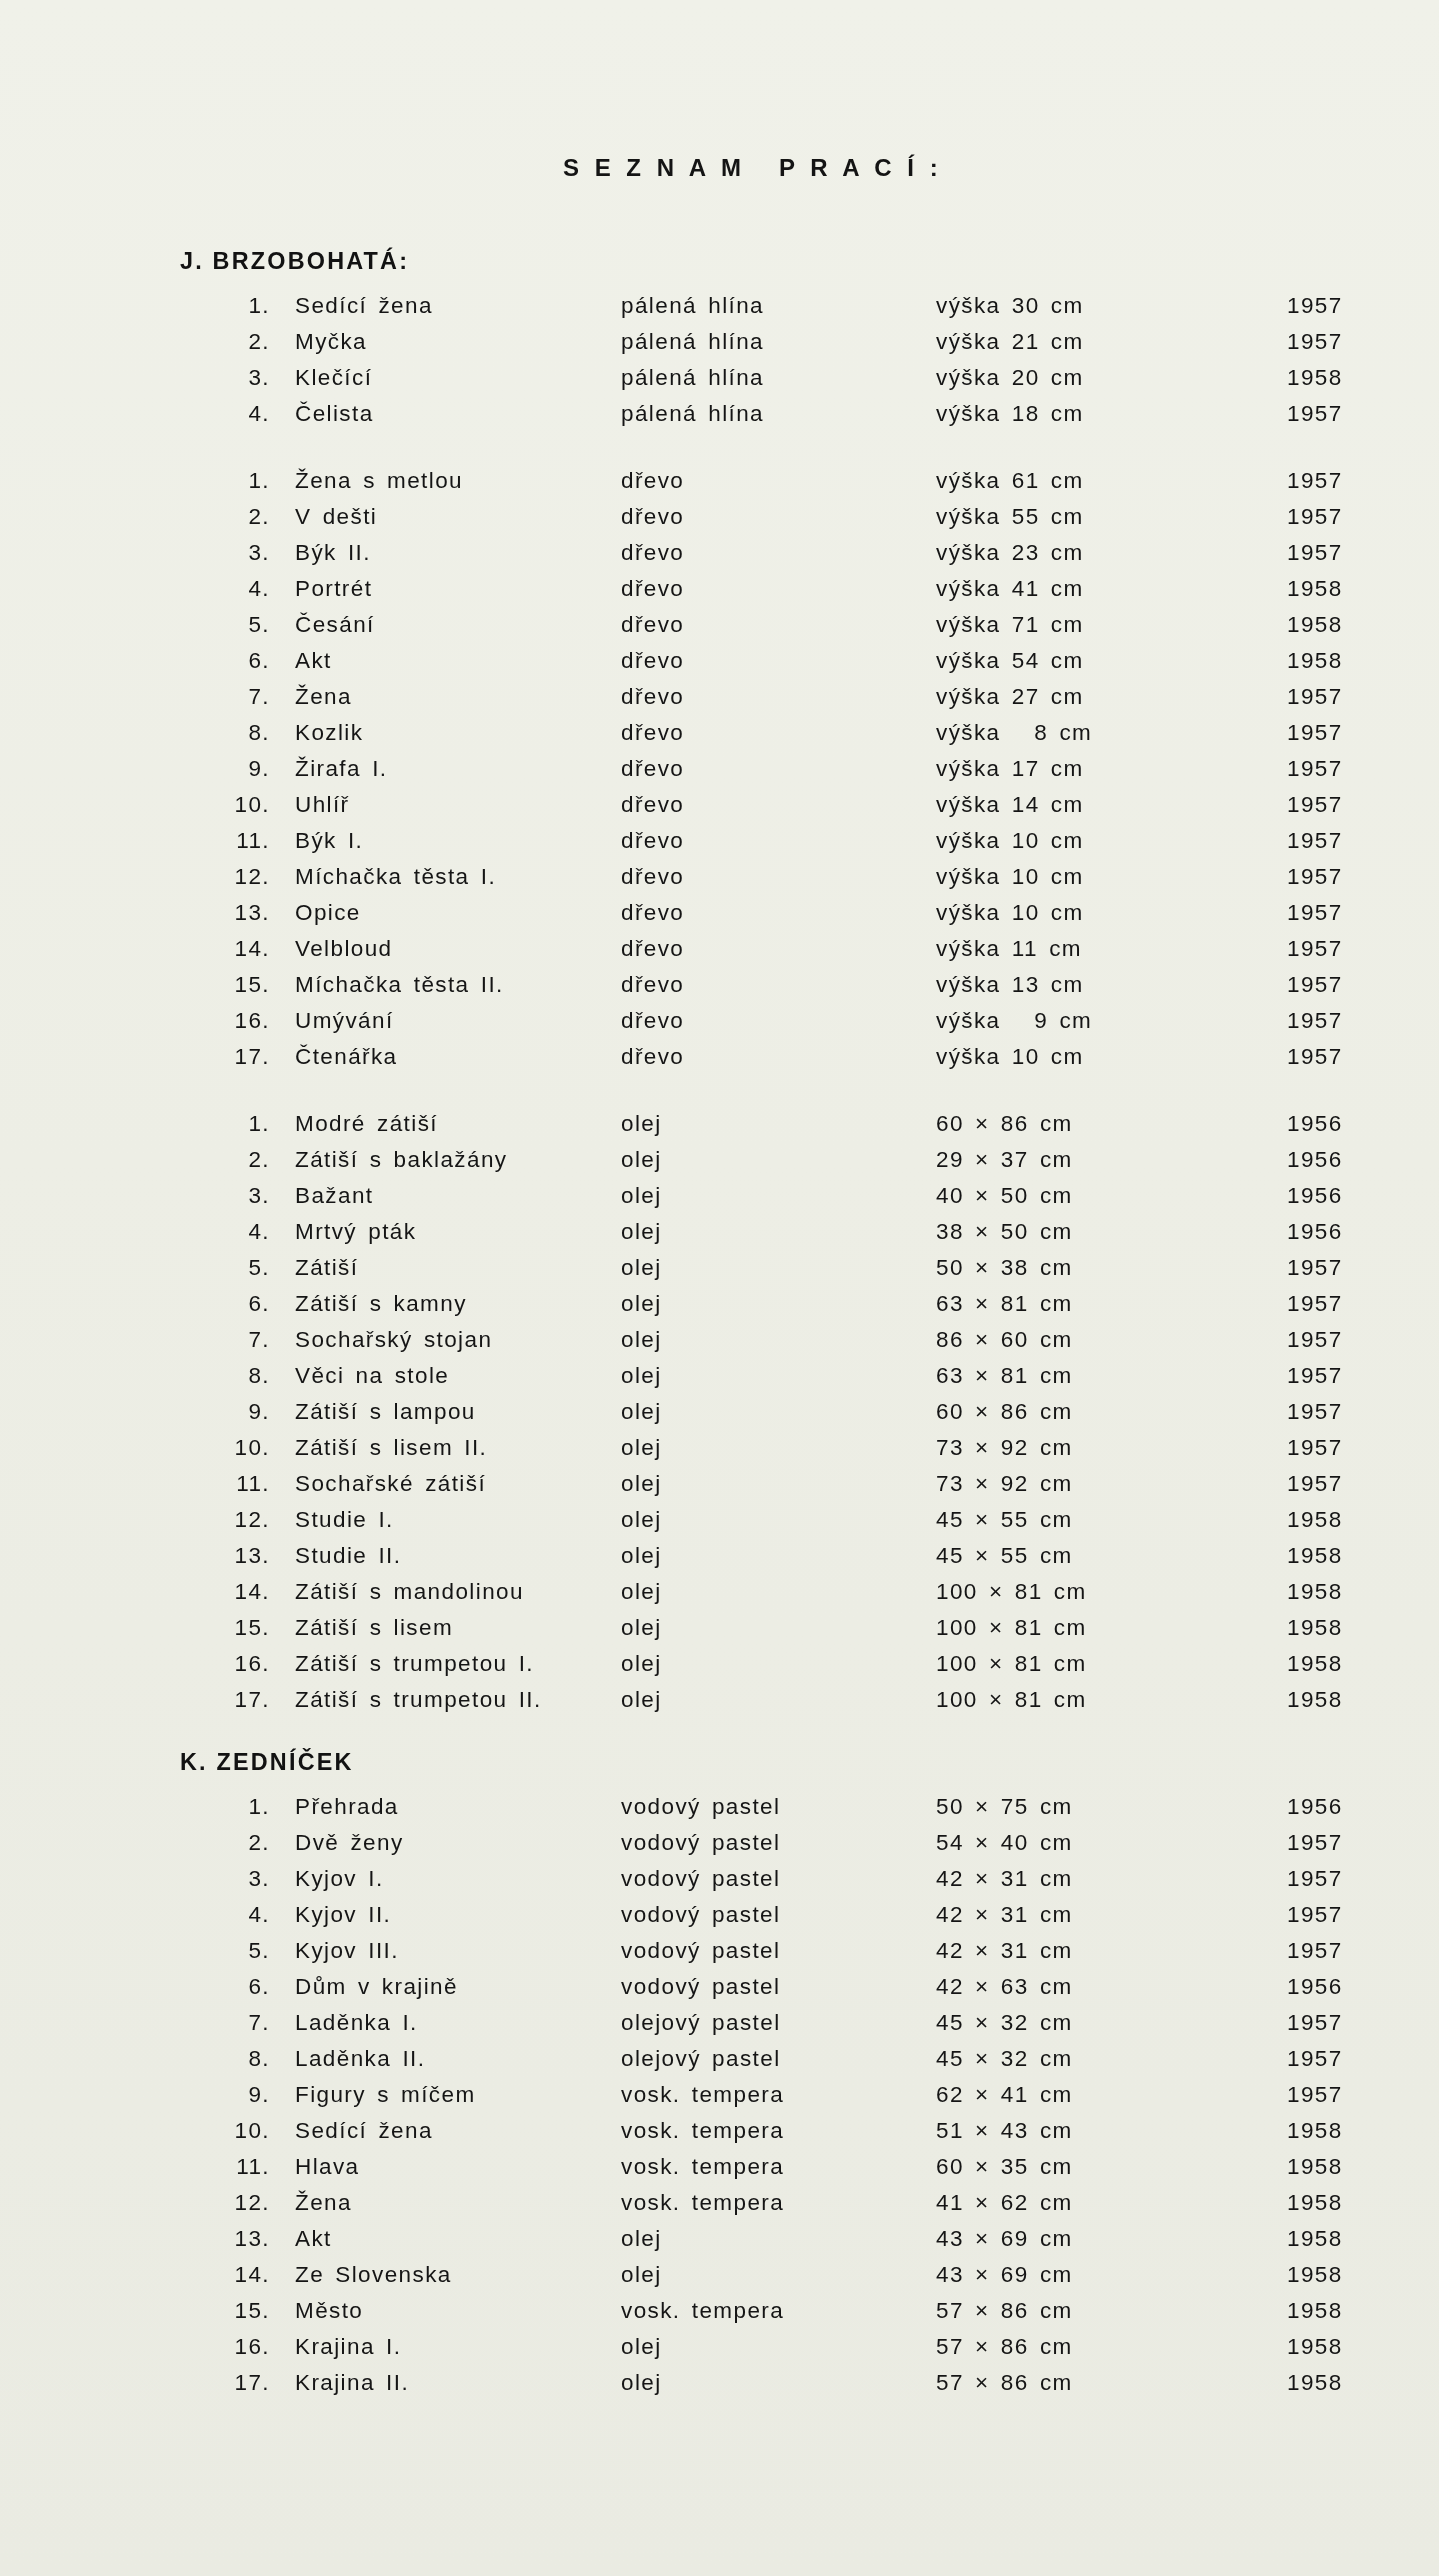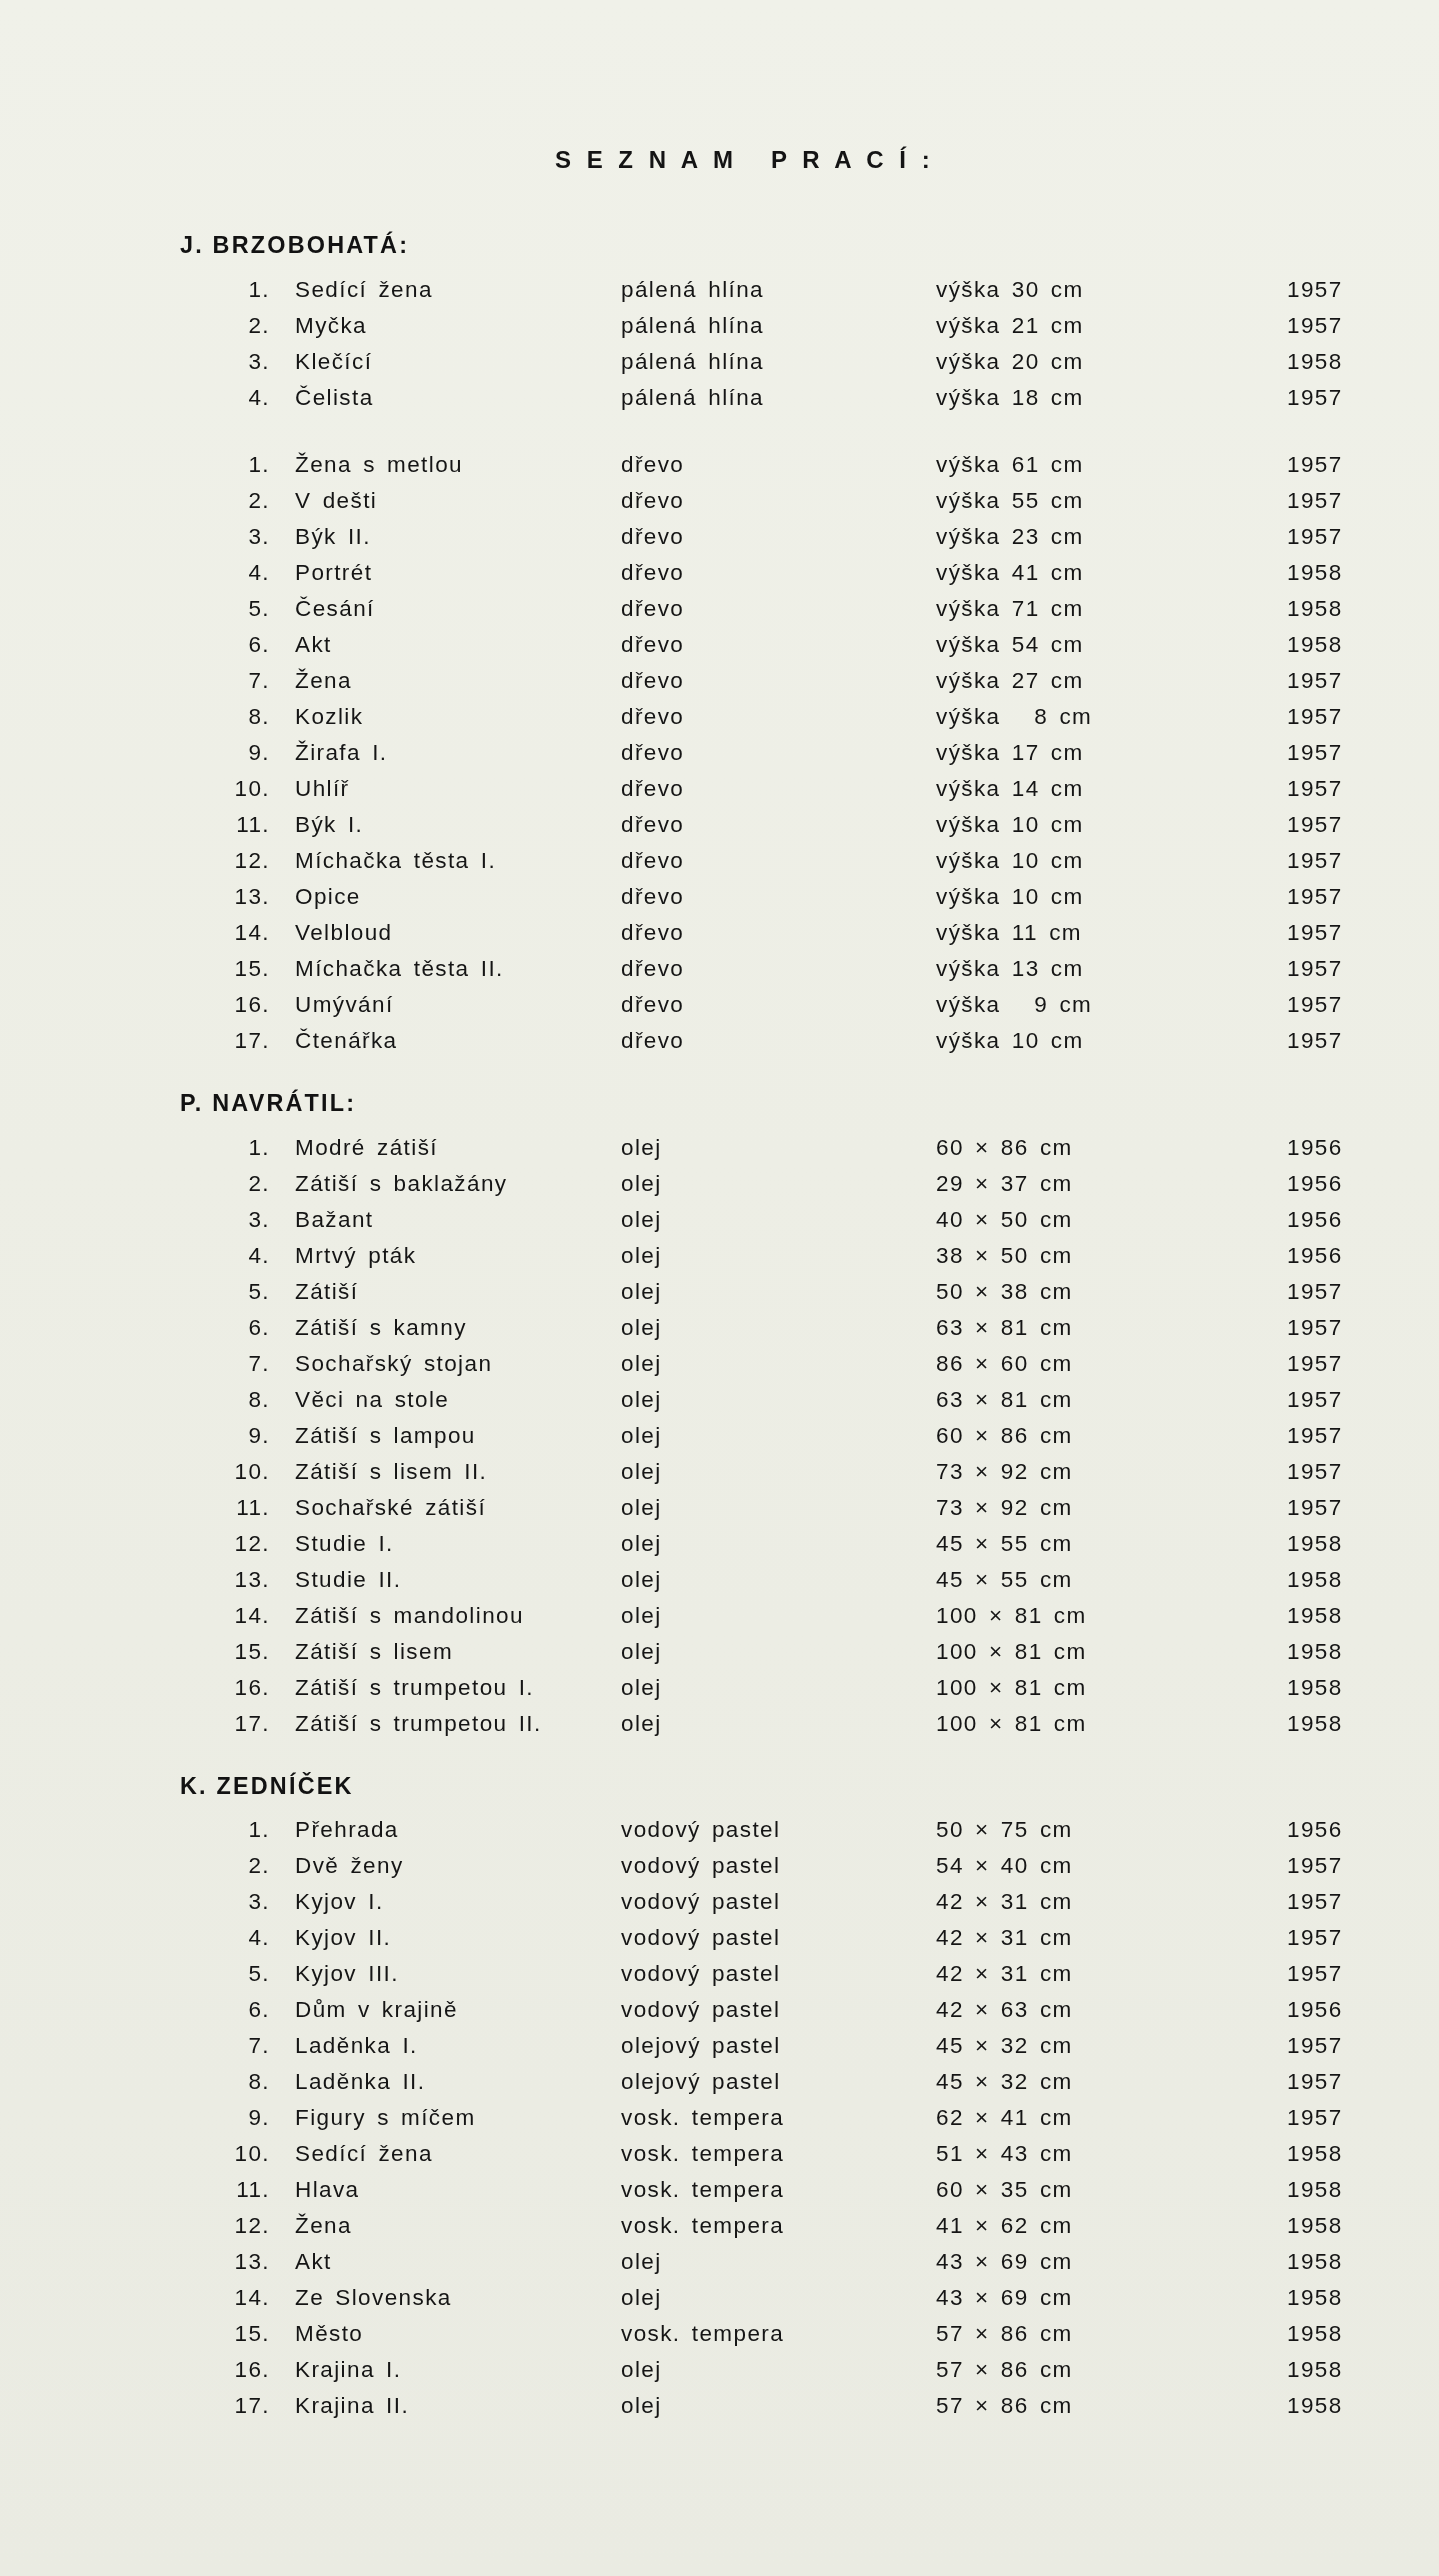--- a/index.html
+++ b/index.html
@@ -6,21 +6,21 @@
   body{
     width:1440px;height:2576px;
     font-family:"Liberation Sans","DejaVu Sans",sans-serif;
     color:#181818;
   }
   .page{
     position:relative;width:1440px;height:2576px;overflow:hidden;
     background:linear-gradient(180deg,#f0f1e9 0%,#edeee5 45%,#eaebe2 100%);
   }
   .title{
-    margin:4px;padding:142px 0 0 551px;
+    margin:12px;padding:142px 0 0 551px;
     font-size:24px;font-weight:bold;letter-spacing:4.5px;
     color:#141414;white-space:pre;
   }
   #sections{padding-top:23.4px;}
   .artist-section{margin-top:31px;}
   .artist{
     margin:0 0 12.6px 180px;
     font-size:23.4px;font-weight:bold;letter-spacing:2.2px;
     color:#121212;white-space:pre;
   }
@@ -193,21 +193,20 @@
         </div>
         <div class="row">
           <span class="c num">17.</span>
           <span class="c title-cell">Čtenářka</span>
           <span class="c medium">dřevo</span>
           <span class="c size">výška 10 cm</span>
           <span class="c year">1957</span>
         </div>
       </section>
       <section class="artist-section">
-        <h2 class="artist">P. NAVRÁTIL:</h2>
         <div class="row">
           <span class="c num">1.</span>
           <span class="c title-cell">Modré zátiší</span>
           <span class="c medium">olej</span>
           <span class="c size">60 × 86 cm</span>
           <span class="c year">1956</span>
         </div>
         <div class="row">
           <span class="c num">2.</span>
           <span class="c title-cell">Zátiší s baklažány</span>

